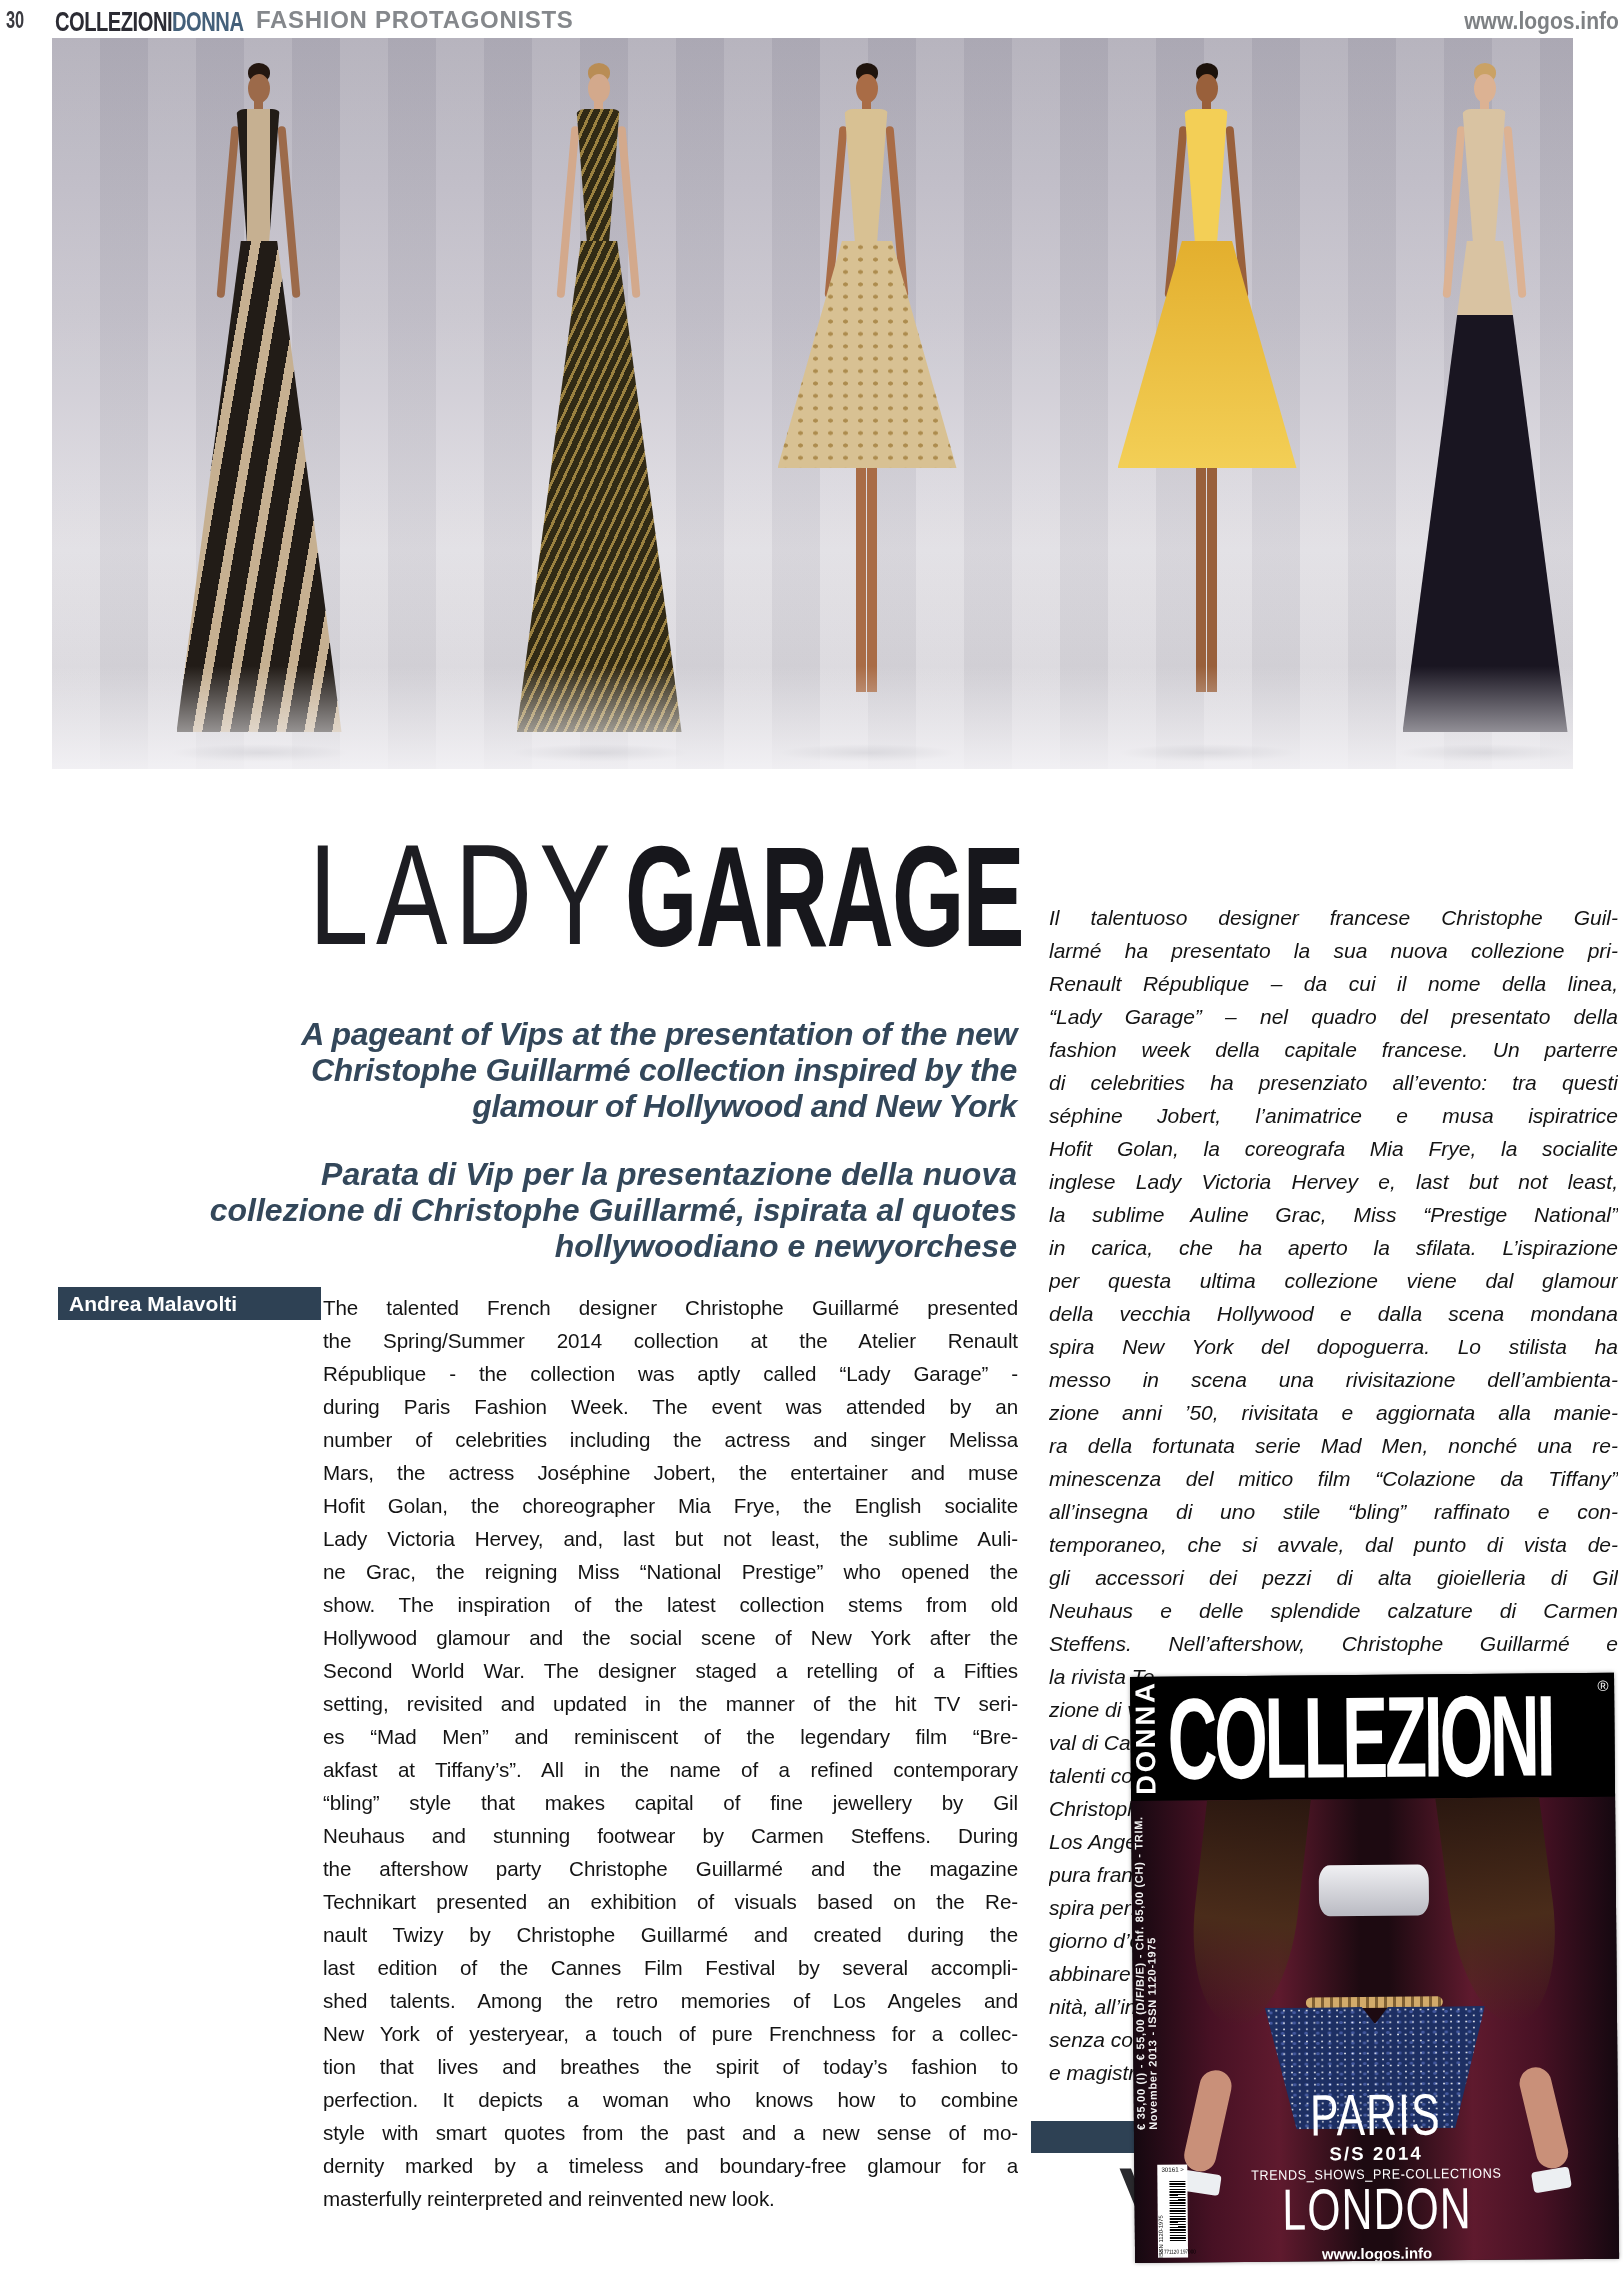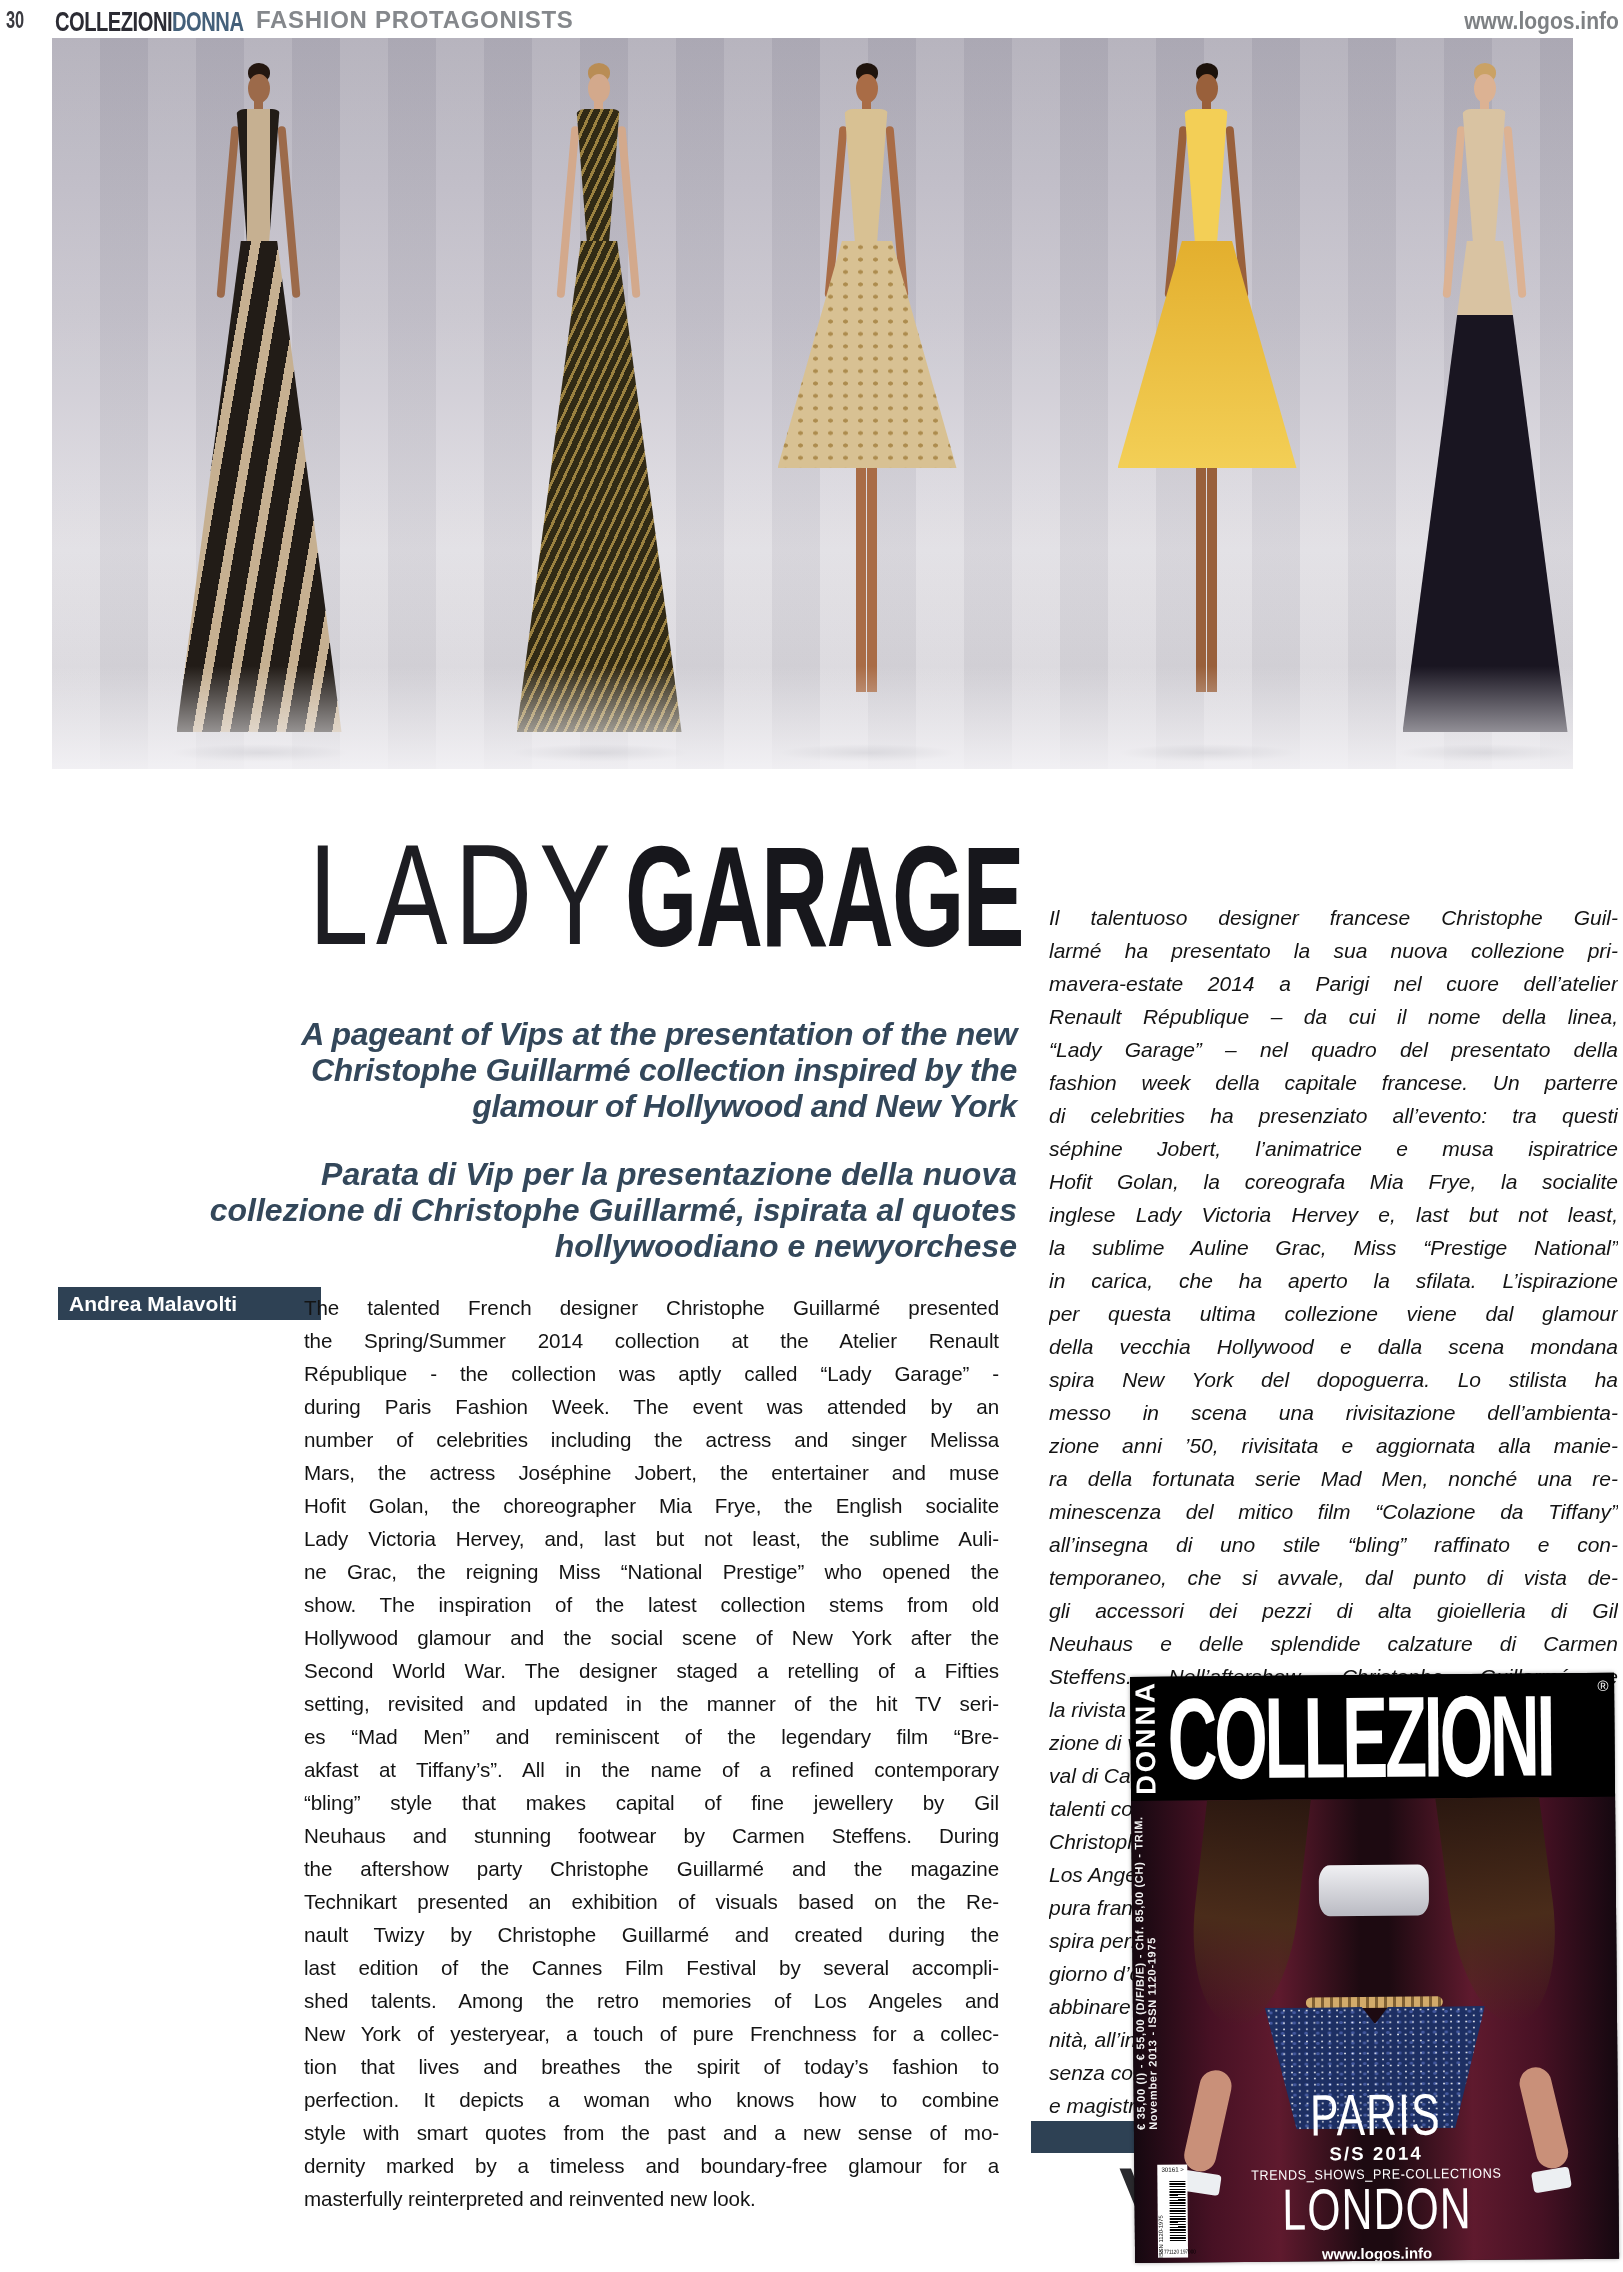--- a/index.html
+++ b/index.html
@@ -67,21 +67,21 @@
   .sub-it{top:1156px;font-size:32px;font-weight:bold;font-style:italic;}
   .sub-it .subline{line-height:36px;}
 
   
   .author{position:absolute;left:58px;top:1287px;width:263px;height:33px;background:var(--accent);
           color:#fff;font-size:21px;font-weight:bold;line-height:33px;padding-left:11px;box-sizing:border-box;}
 
   
   .bl{overflow:hidden;color:var(--body-text);}
   .jl{text-align:justify;text-align-last:justify;}
-  .body-en{position:absolute;left:304px;top:1291px;width:695px;font-size:20.6px;letter-spacing:-0.1px;}
+  .body-en{position:absolute;left:323px;top:1291px;width:695px;font-size:20.6px;letter-spacing:-0.1px;}
   .body-en .bl{height:33px;line-height:33px;}
   .body-it{position:absolute;left:1049px;top:901px;width:569px;font-size:21px;font-style:italic;z-index:1;}
   .body-it .bl{height:33px;line-height:33px;}
 
   
   .accent-bar{position:absolute;left:1031px;top:2121px;width:237px;height:32px;background:var(--accent);z-index:1;}
   .partial-v{position:absolute;left:1119px;top:2150px;font-size:117px;line-height:1;color:#2a2a2e;z-index:1;}
 
   
   .cover{position:absolute;left:1130px;top:1677px;width:484px;height:586px;background:#0b0b0d;z-index:5;
@@ -243,21 +243,20 @@
       <div class="bl jl">New York of yesteryear, a touch of pure Frenchness for a collec-</div>
       <div class="bl jl">tion that lives and breathes the spirit of today’s fashion to</div>
       <div class="bl jl">perfection. It depicts a woman who knows how to combine</div>
       <div class="bl jl">style with smart quotes from the past and a new sense of mo-</div>
       <div class="bl jl">dernity marked by a timeless and boundary-free glamour for a</div>
       <div class="bl">masterfully reinterpreted and reinvented new look.</div>
     </div>
   <div class="body-it" id="bodyIt">
       <div class="bl jl">Il talentuoso designer francese Christophe Guil-</div>
       <div class="bl jl">larmé ha presentato la sua nuova collezione pri-</div>
-      <div class="bl jl">mavera-estate 2014 a Parigi nel cuore dell’atelier</div>
       <div class="bl jl">Renault République – da cui il nome della linea,</div>
       <div class="bl jl">“Lady Garage” – nel quadro del presentato della</div>
       <div class="bl jl">fashion week della capitale francese. Un parterre</div>
       <div class="bl jl">di celebrities ha presenziato all’evento: tra questi</div>
       <div class="bl jl">séphine Jobert, l’animatrice e musa ispiratrice</div>
       <div class="bl jl">Hofit Golan, la coreografa Mia Frye, la socialite</div>
       <div class="bl jl">inglese Lady Victoria Hervey e, last but not least,</div>
       <div class="bl jl">la sublime Auline Grac, Miss “Prestige National”</div>
       <div class="bl jl">in carica, che ha aperto la sfilata. L’ispirazione</div>
       <div class="bl jl">per questa ultima collezione viene dal glamour</div>

